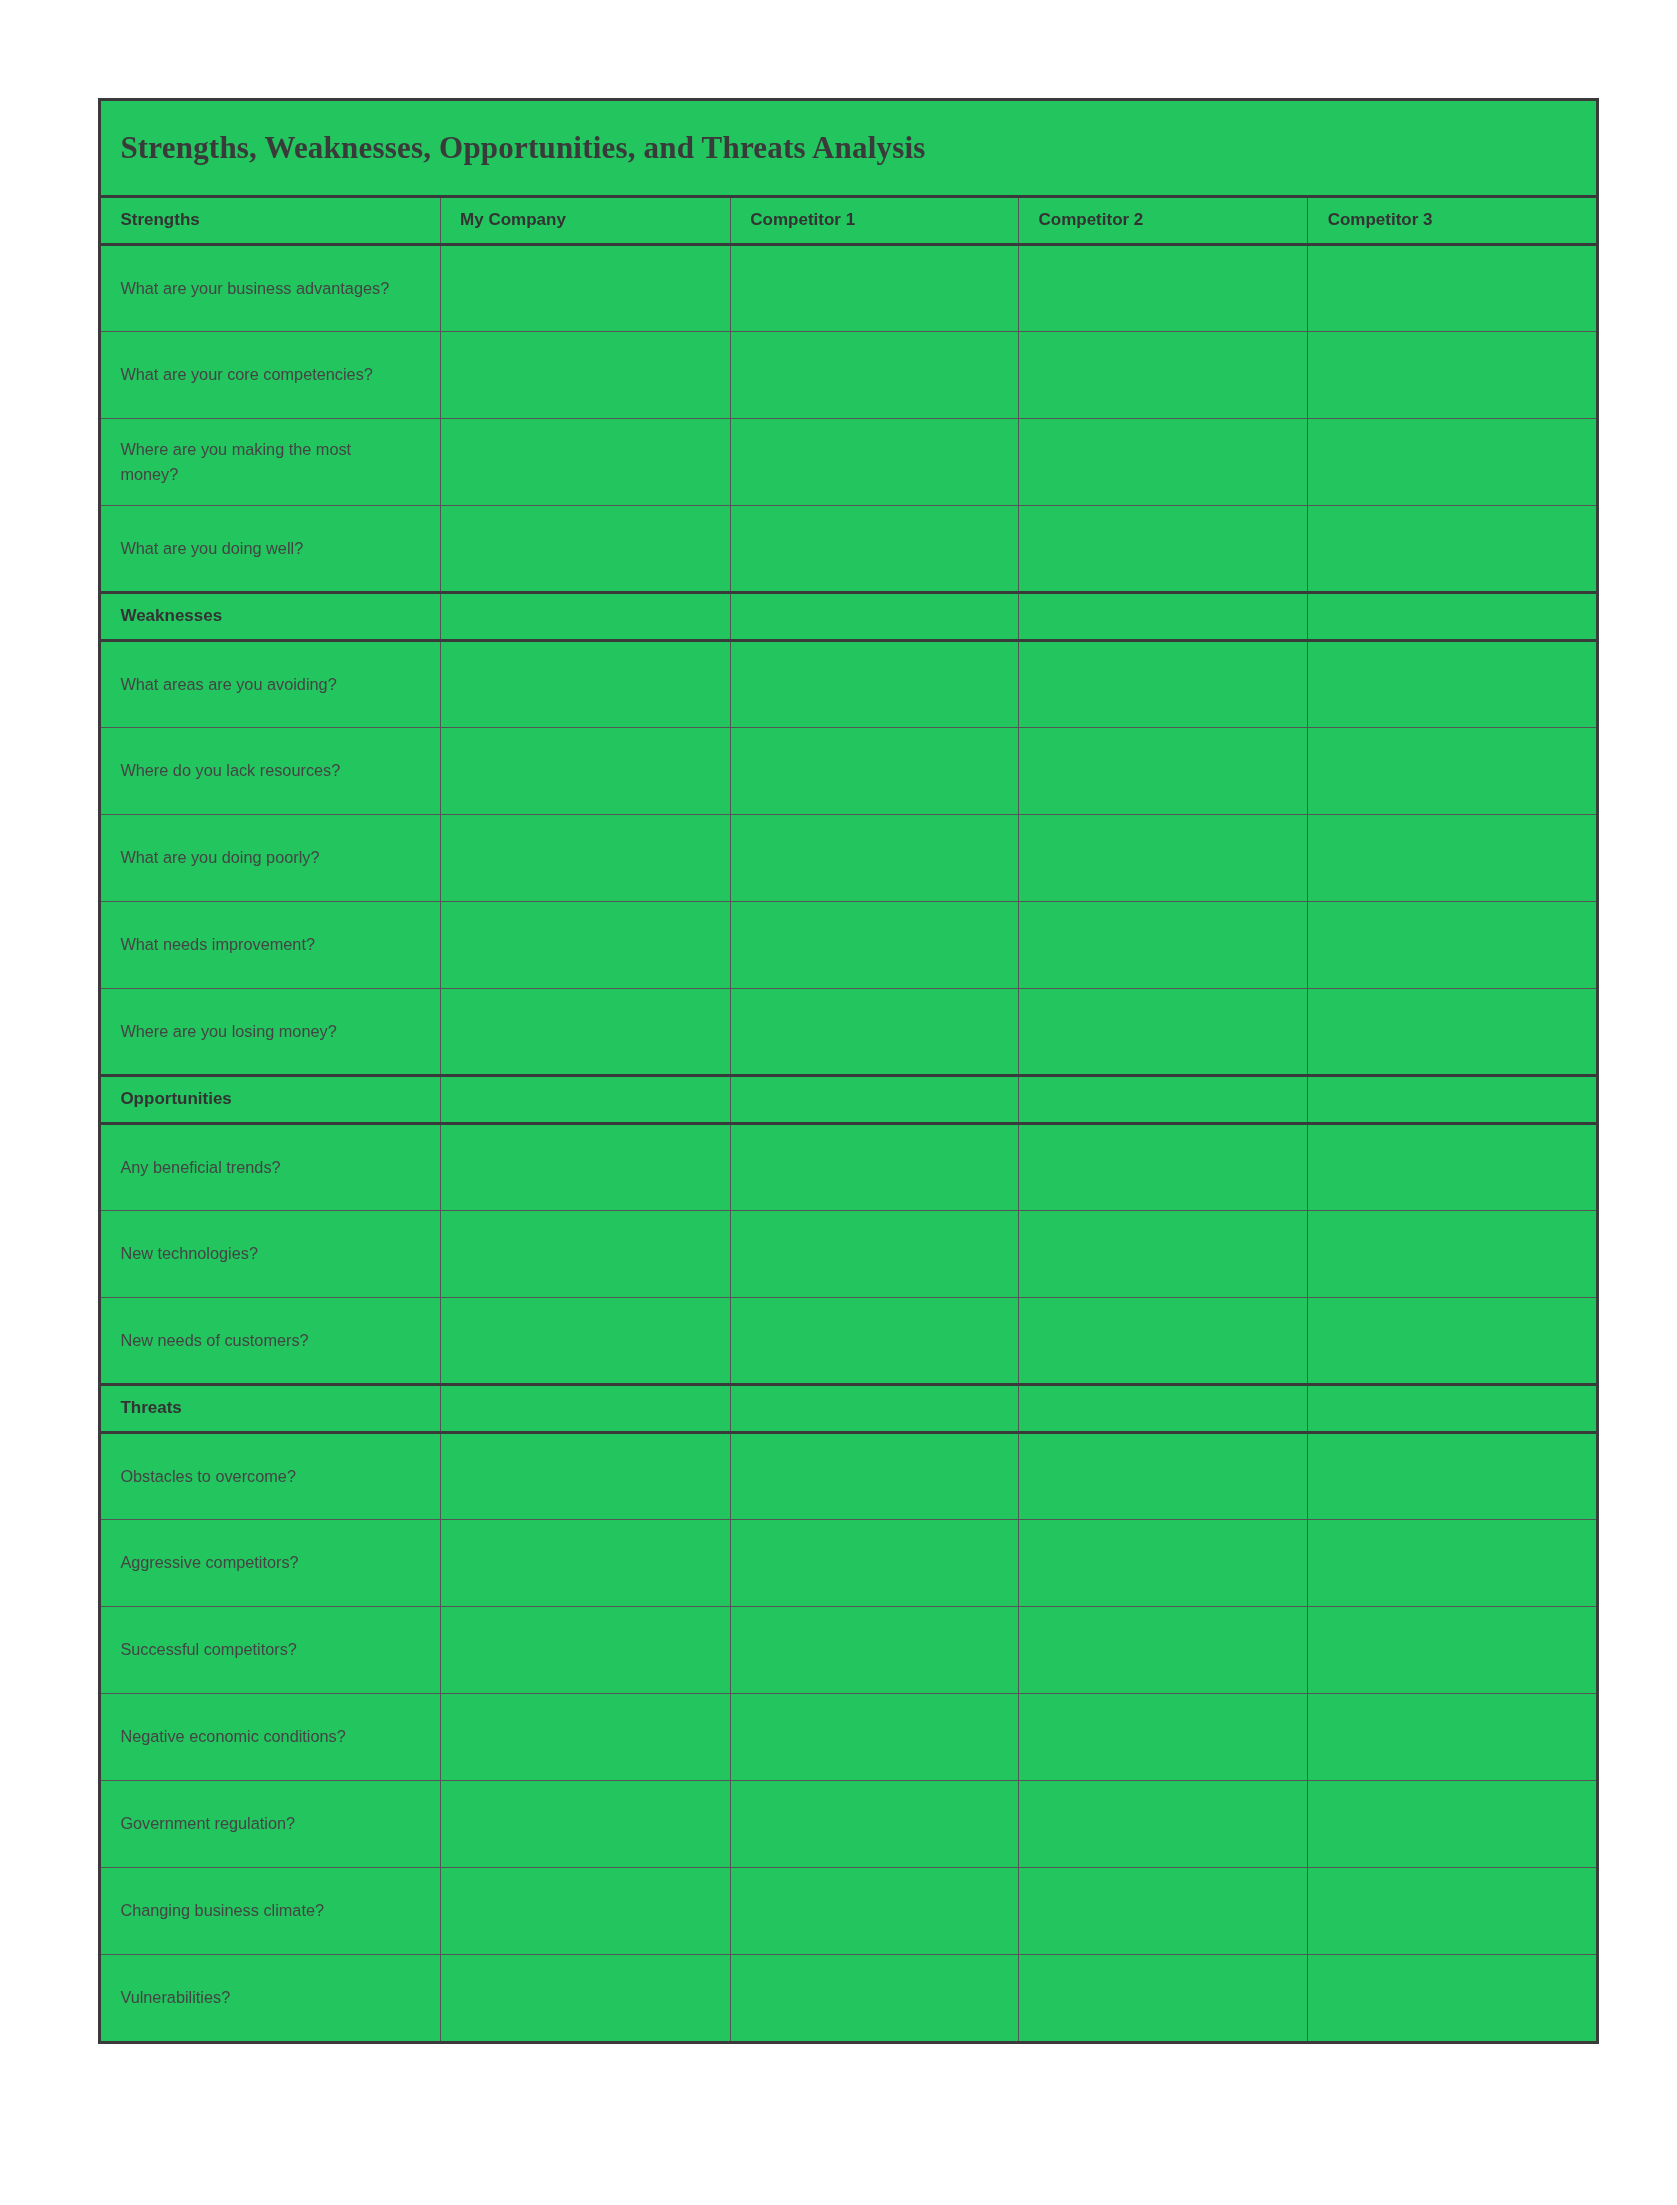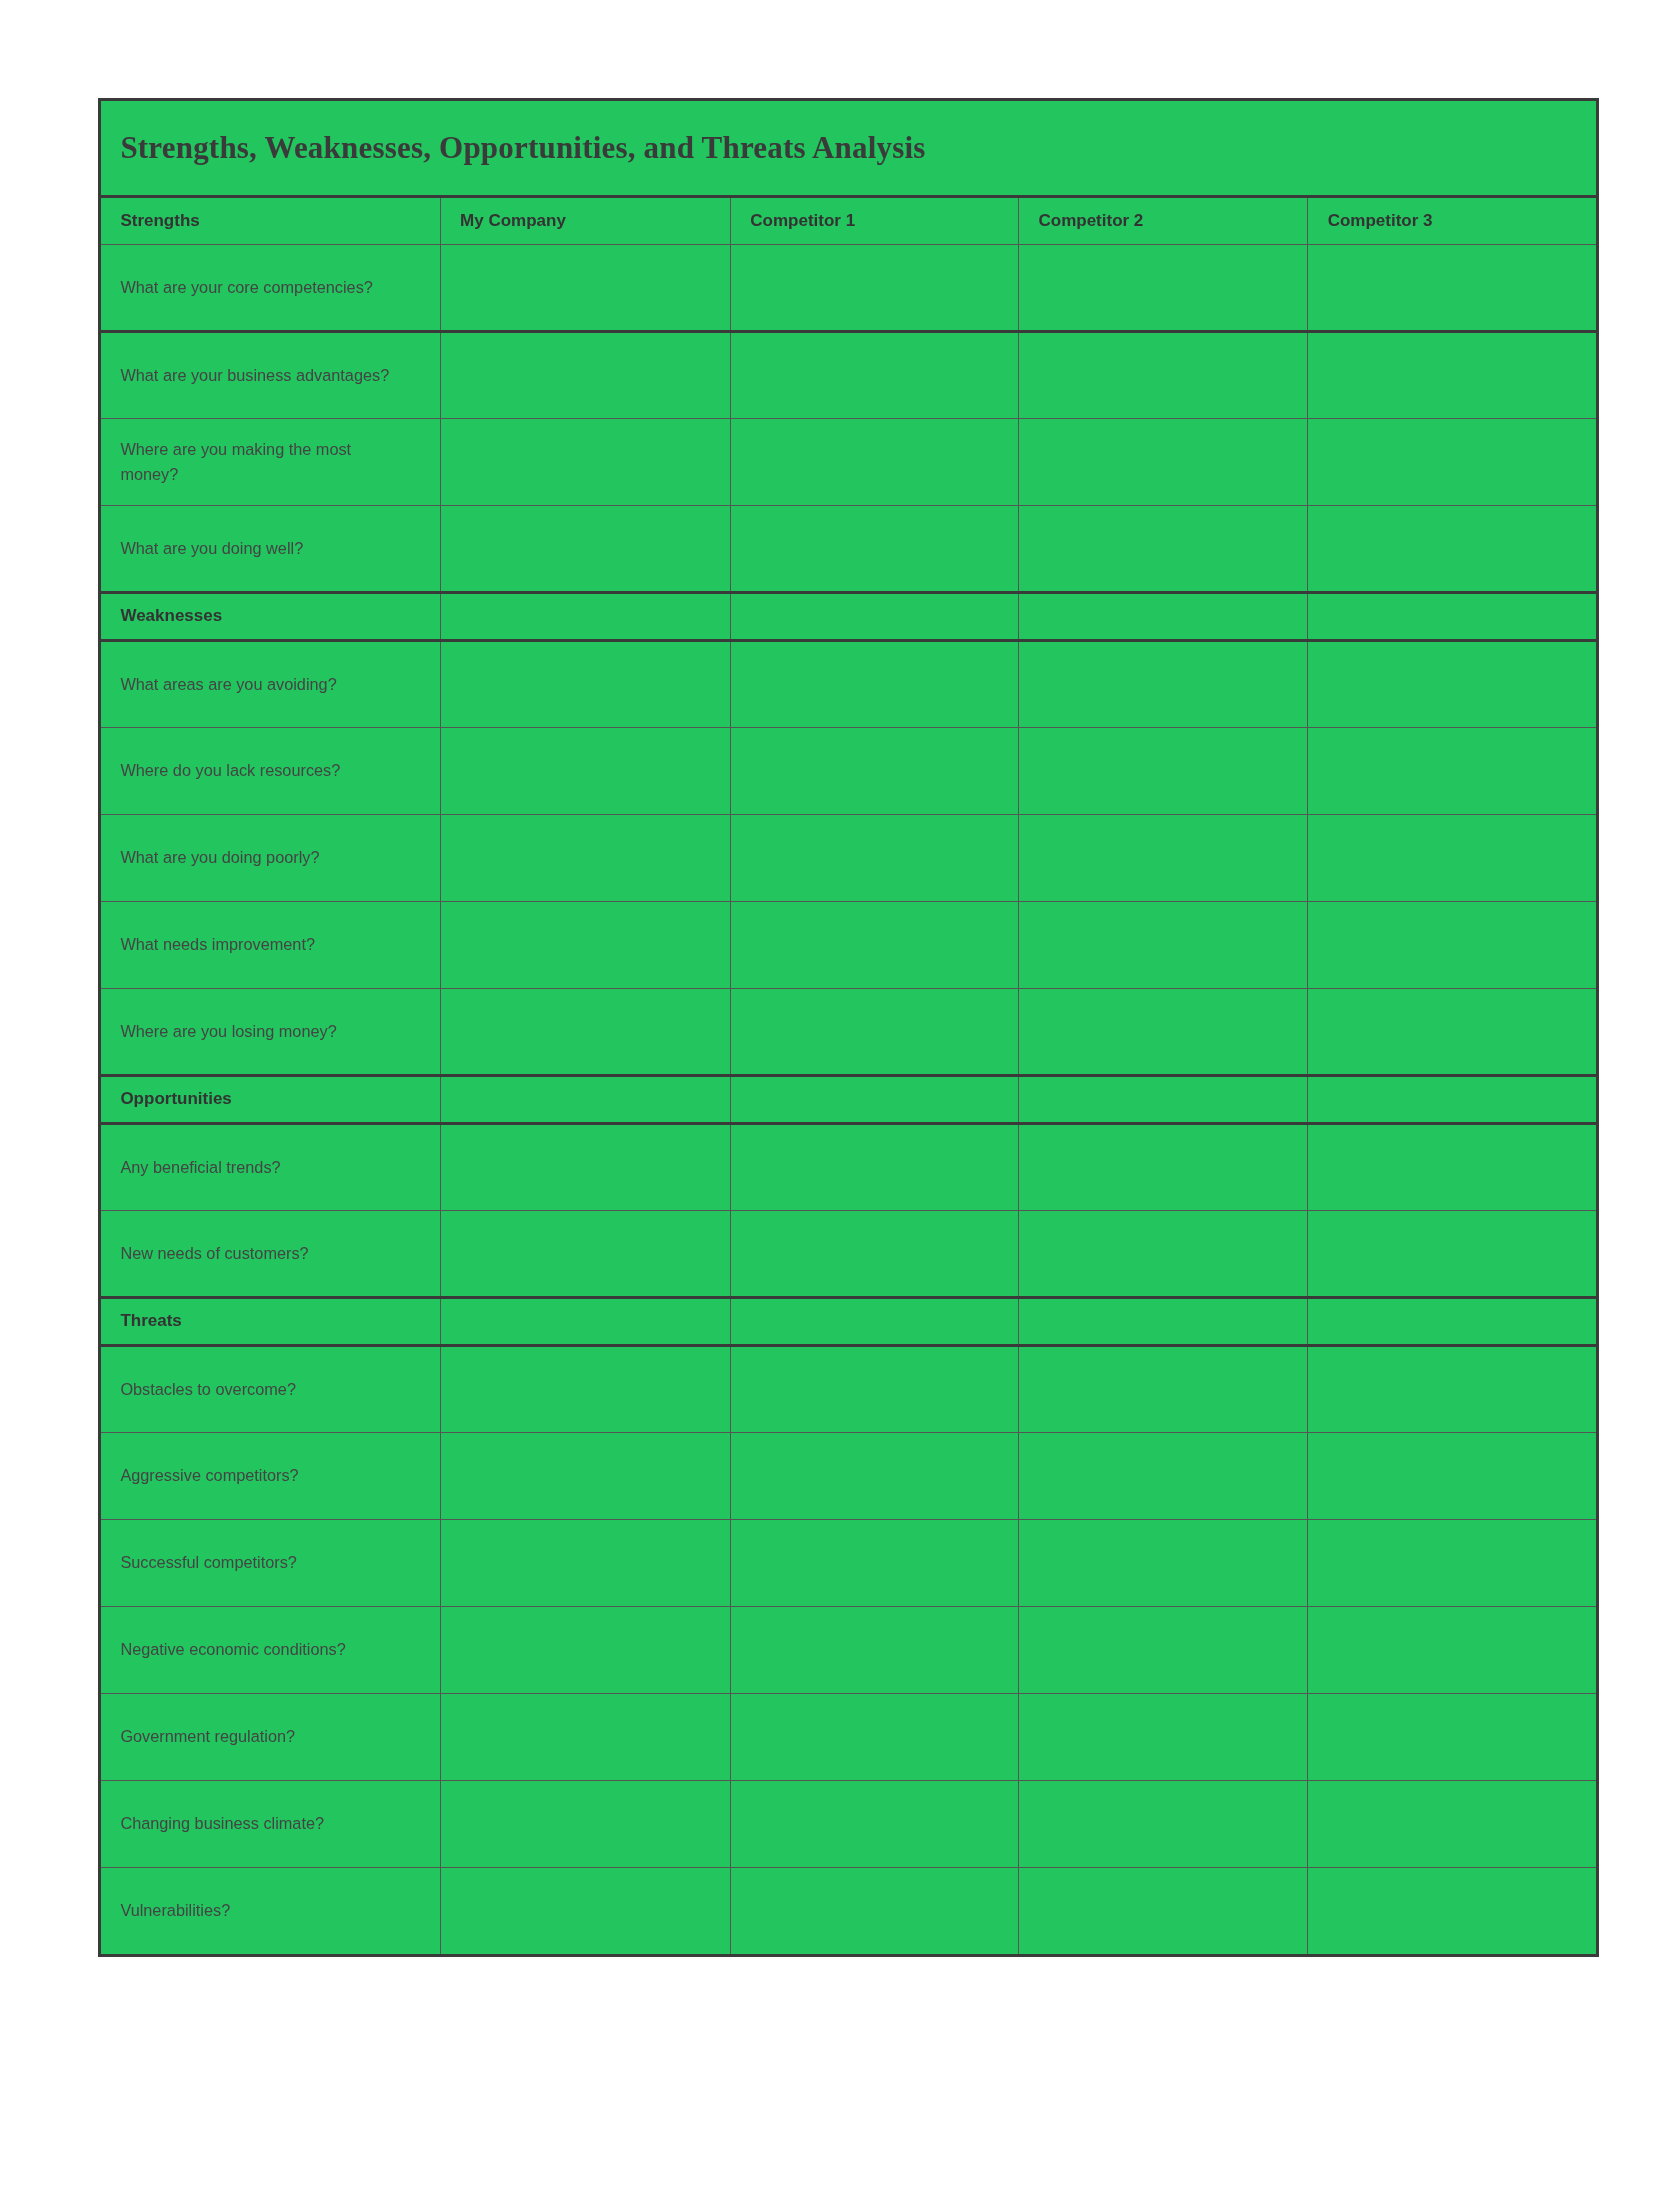--- a/index.html
+++ b/index.html
@@ -67,29 +67,29 @@
       <tr>
         <td colspan="5" class="title-cell">Strengths, Weaknesses, Opportunities, and Threats Analysis</td>
       </tr>
       <tr class="hdr">
         <td>Strengths</td>
         <td>My Company</td>
         <td>Competitor 1</td>
         <td>Competitor 2</td>
         <td>Competitor 3</td>
       </tr>
-    <tr class="q">
+    <tr class="q after-hdr">
+          <td class="label">What are your business advantages?</td>
+          <td class="blank"></td>
+          <td class="blank"></td>
+          <td class="blank"></td>
+          <td class="blank"></td>
+        </tr>
+        <tr class="q">
           <td class="label">What are your core competencies?</td>
-          <td class="blank"></td>
-          <td class="blank"></td>
-          <td class="blank"></td>
-          <td class="blank"></td>
-        </tr>
-        <tr class="q after-hdr">
-          <td class="label">What are your business advantages?</td>
           <td class="blank"></td>
           <td class="blank"></td>
           <td class="blank"></td>
           <td class="blank"></td>
         </tr>
         <tr class="q">
           <td class="label">Where are you making the most money?</td>
           <td class="blank"></td>
           <td class="blank"></td>
           <td class="blank"></td>
@@ -146,20 +146,27 @@
         </tr>
         <tr class="sect">
           <td>Opportunities</td>
           <td class="blank"></td>
           <td class="blank"></td>
           <td class="blank"></td>
           <td class="blank"></td>
         </tr>
         <tr class="q after-hdr">
           <td class="label">Any beneficial trends?</td>
+          <td class="blank"></td>
+          <td class="blank"></td>
+          <td class="blank"></td>
+          <td class="blank"></td>
+        </tr>
+        <tr class="q">
+          <td class="label">New technologies?</td>
           <td class="blank"></td>
           <td class="blank"></td>
           <td class="blank"></td>
           <td class="blank"></td>
         </tr>
         <tr class="q">
           <td class="label">New needs of customers?</td>
           <td class="blank"></td>
           <td class="blank"></td>
           <td class="blank"></td>

